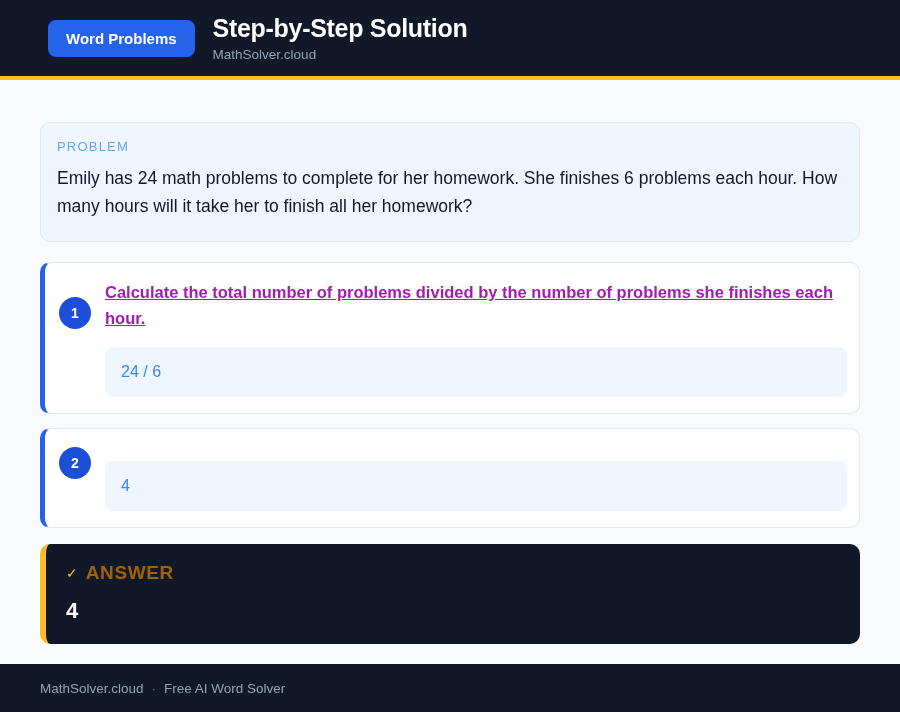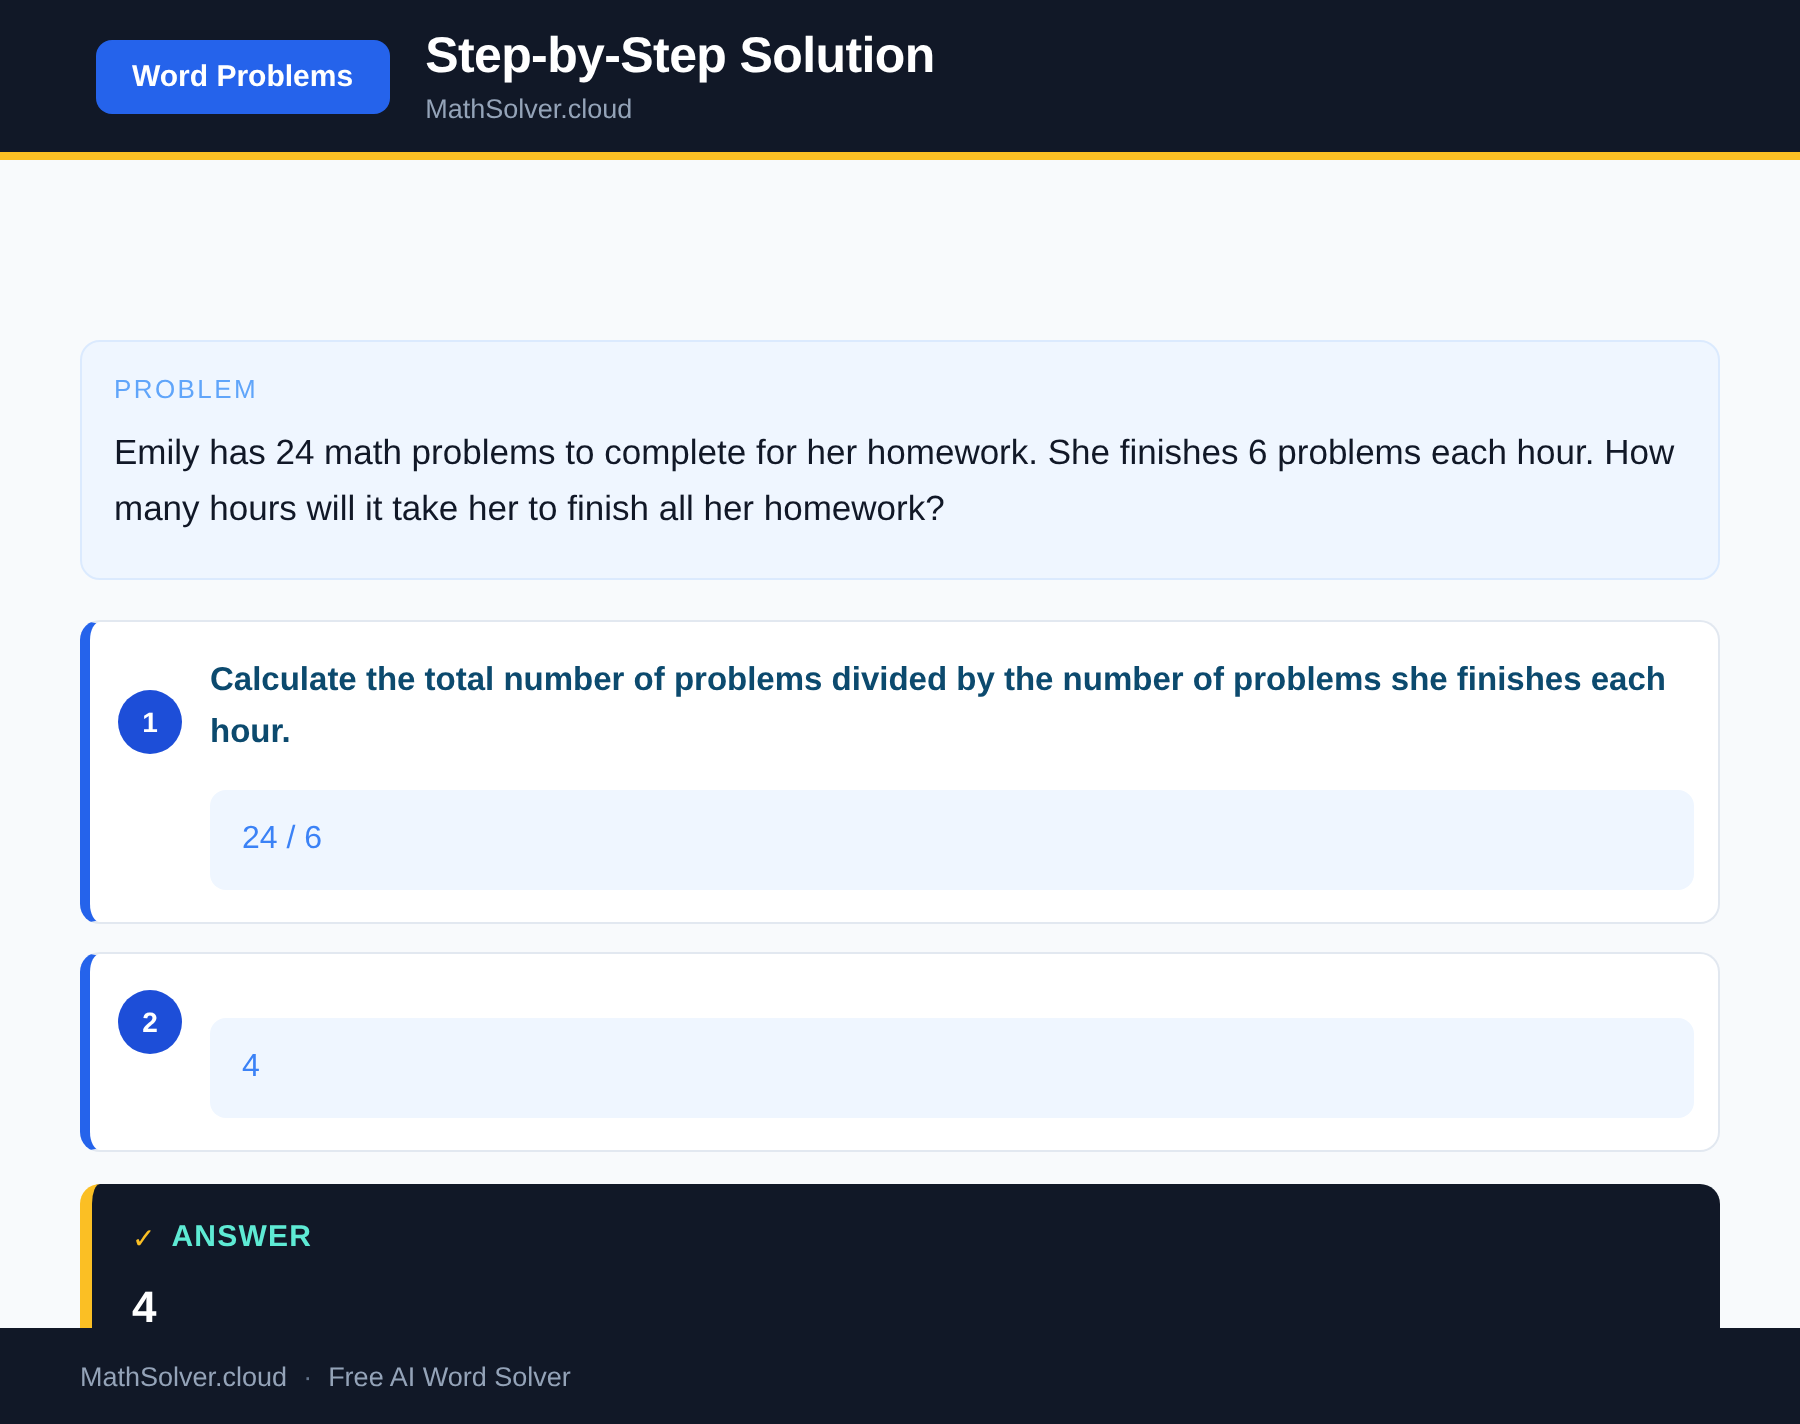--- a/index.html
+++ b/index.html
@@ -58,21 +58,20 @@
     padding: 42px 40px 0 40px;
   }
 
   
   .problem-card {
     background: #eff6ff;
     border: 1px solid #dbeafe;
     border-radius: 10px;
     padding: 16px 16px 20px 16px;
     margin-bottom: 20px;
-    margin-top: 48px;
   }
   .problem-label {
     color: #60a5fa;
     font-size: 13px;
     letter-spacing: 1.2px;
     margin-bottom: 10px;
   }
   .problem-text {
     color: #111827;
     font-size: 17.5px;
@@ -104,24 +103,25 @@
     align-items: center;
     justify-content: center;
     margin-top: 18px;
     margin-right: 14px;
   }
   .step-body {
     flex: 1 1 auto;
     min-width: 0;
   }
   .step-title {
-    color: #0c4a6e;
+    color: #a21caf;
     font-size: 16.5px;
     font-weight: bold;
     line-height: 1.6;
+    text-decoration: underline;
   }
   .step-expr {
     background: #eff6ff;
     border-radius: 8px;
     color: #3b82f6;
     font-size: 16px;
     padding: 16px;
     margin-top: 16px;
   }
   .step-card.compact .step-num { margin-top: 2px; }
@@ -138,22 +138,22 @@
     display: flex;
     align-items: center;
     gap: 8px;
   }
   .answer-icon {
     color: #fbbf24;
     font-size: 14px;
     line-height: 1;
   }
   .answer-label {
-    color: #5eead4;
-    font-size: 15px;
+    color: #a16207;
+    font-size: 19px;
     font-weight: bold;
     letter-spacing: 0.6px;
   }
   .answer-value {
     color: #ffffff;
     font-size: 22px;
     font-weight: bold;
     margin-top: 16px;
     line-height: 1;
   }

